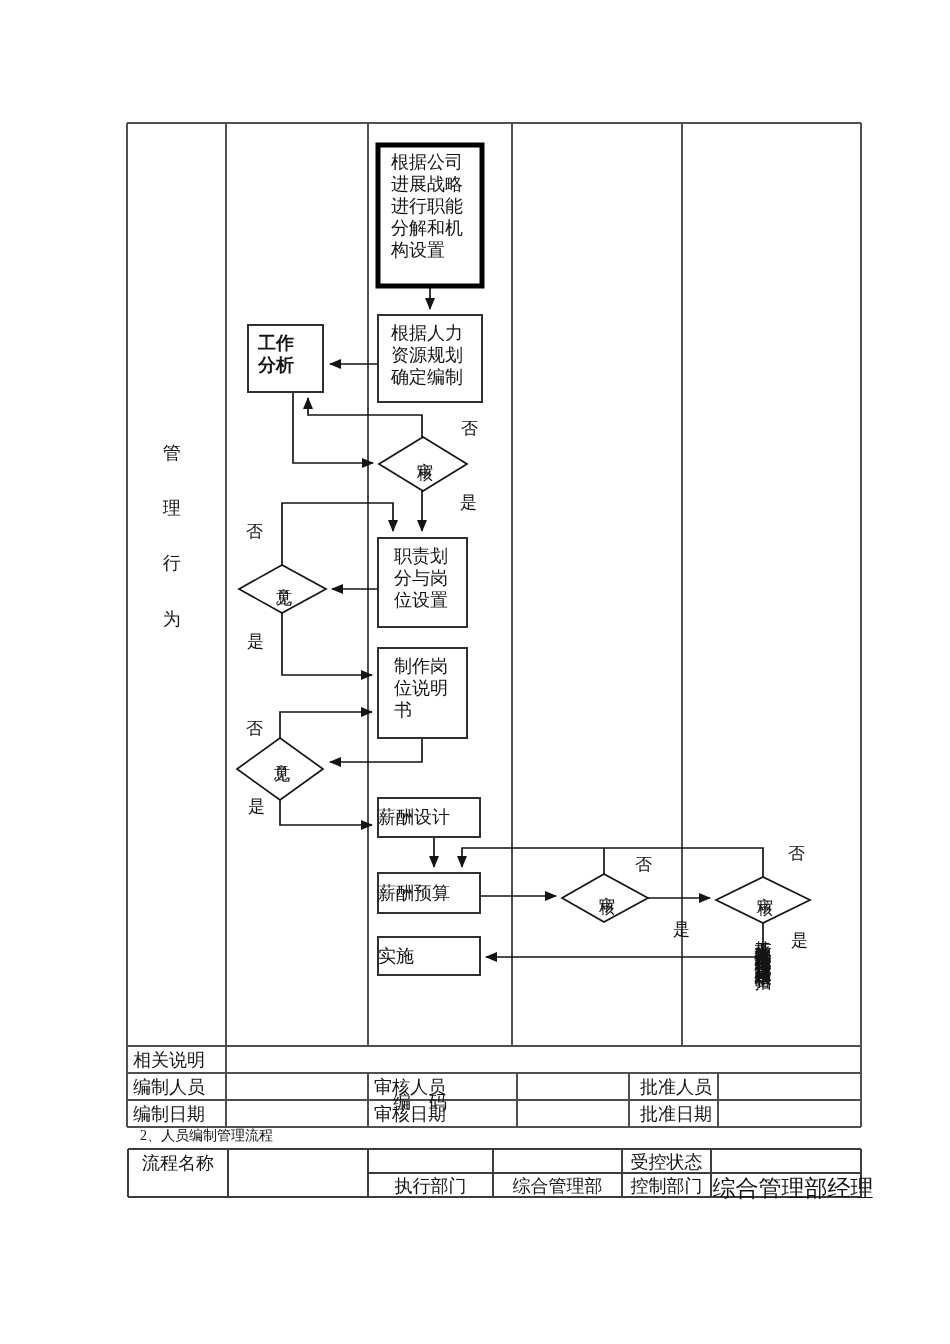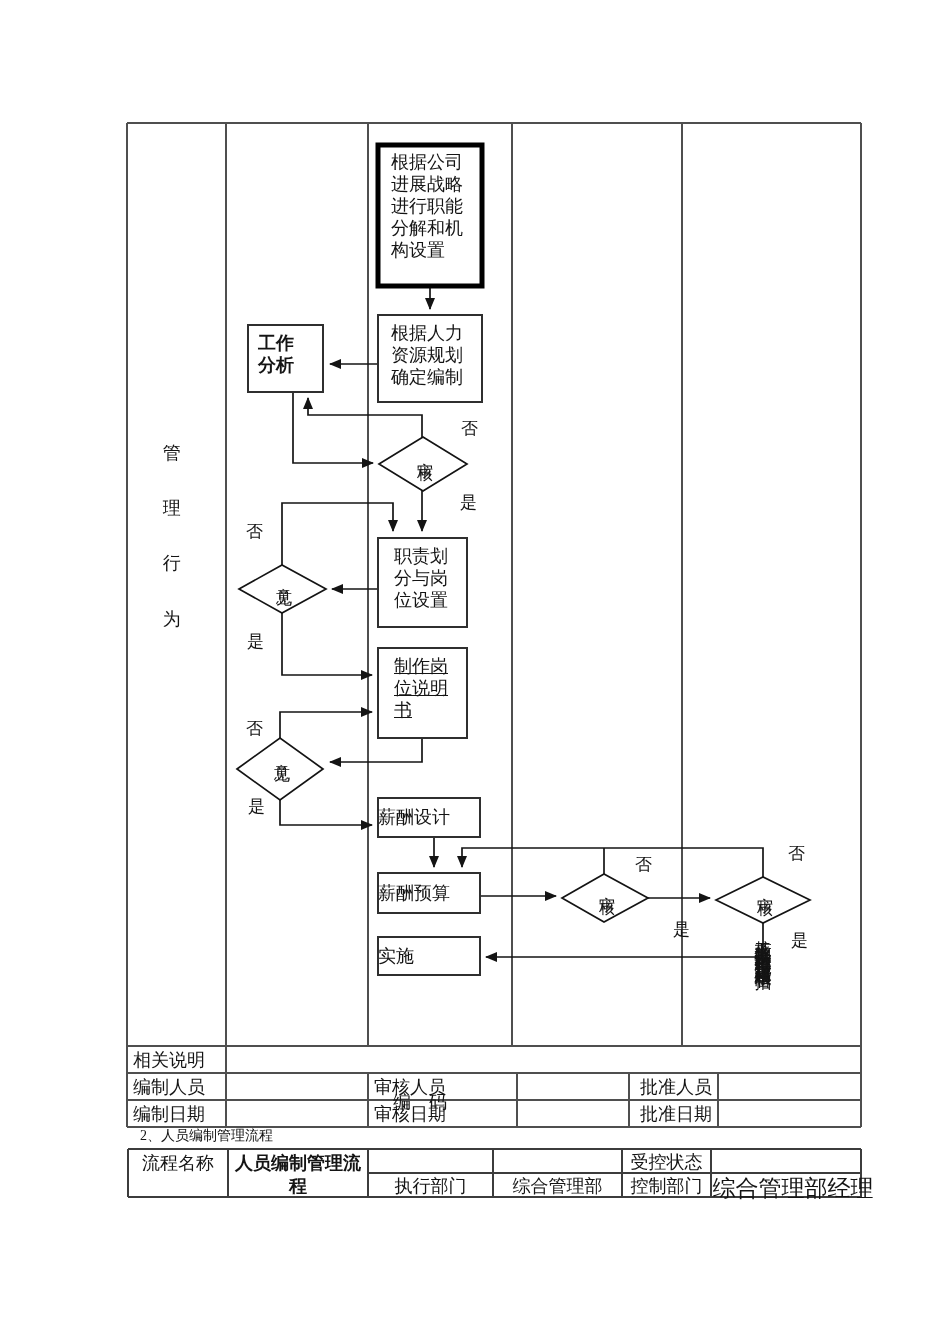--- a/index.html
+++ b/index.html
@@ -101,21 +101,21 @@
       <polygon points="716,900 763,877 810,900 763,923"></polygon>
     </g>
   </svg>
 
   <div class="t vtext" style="left:161px;top:430px;font-size:18px;letter-spacing:55px;">管理行为</div>
 
   <div class="boxtext" style="left:391px;top:151px;width:76px;">根据公司进展战略进行职能分解和机构设置</div>
   <div class="boxtext" style="left:391px;top:322px;width:76px;">根据人力资源规划确定编制</div>
   <div class="boxtext" style="left:258px;top:332px;width:52px;font-weight:bold;">工作分析</div>
   <div class="boxtext" style="left:394px;top:545px;width:56px;">职责划分与岗位设置</div>
-  <div class="boxtext" style="left:394px;top:655px;width:56px;text-decoration:underline;">制作岗位说明书</div>
+  <div class="boxtext" style="left:394px;top:655px;width:56px;">制作岗位说明书</div>
   <div class="boxtext" style="left:378px;top:798px;width:102px;line-height:39px;">薪酬设计</div>
   <div class="boxtext" style="left:378px;top:873px;width:102px;line-height:40px;">薪酬预算</div>
   <div class="boxtext" style="left:378px;top:937px;width:102px;line-height:38px;">实施</div>
 
   <div class="dtext" style="left:414px;top:449px;">审核</div>
   <div class="dtext" style="left:273px;top:575px;">意见</div>
   <div class="dtext" style="left:271px;top:751px;">意见</div>
   <div class="dtext" style="left:596px;top:883px;">审核</div>
   <div class="dtext" style="left:754px;top:884px;">审核</div>
 
@@ -136,21 +136,20 @@
   <div class="t" style="left:133px;top:1077px;">编制人员</div>
   <div class="t" style="left:374px;top:1077px;">审核人员</div>
   <div class="t" style="left:640px;top:1077px;">批准人员</div>
   <div class="t" style="left:133px;top:1104px;">编制日期</div>
   <div class="t" style="left:374px;top:1104px;">审核日期</div>
   <div class="t" style="left:640px;top:1104px;">批准日期</div>
 
   <div class="t" style="left:140px;top:1128px;font-size:14px;">2、人员编制管理流程</div>
 
   <div class="t ctr" style="left:138px;top:1152px;width:80px;white-space:normal;line-height:23px;">流程名称</div>
-  <div class="t ctr bold" style="left:234px;top:1152px;width:128px;white-space:normal;line-height:23px;">人员编制管理流程</div>
   <div class="t ctr" style="left:368px;top:1092px;width:104px;">编　码</div>
   <div class="t ctr" style="left:622px;top:1152px;width:89px;">受控状态</div>
   <div class="t ctr" style="left:368px;top:1176px;width:125px;">执行部门</div>
   <div class="t ctr" style="left:493px;top:1176px;width:129px;">综合管理部</div>
   <div class="t ctr" style="left:622px;top:1176px;width:89px;">控制部门</div>
   <div class="t ctr" style="left:711px;top:1176px;width:164px;font-size:23px;">综合管理部经理</div>
 
 </div>
 
 </body></html>

